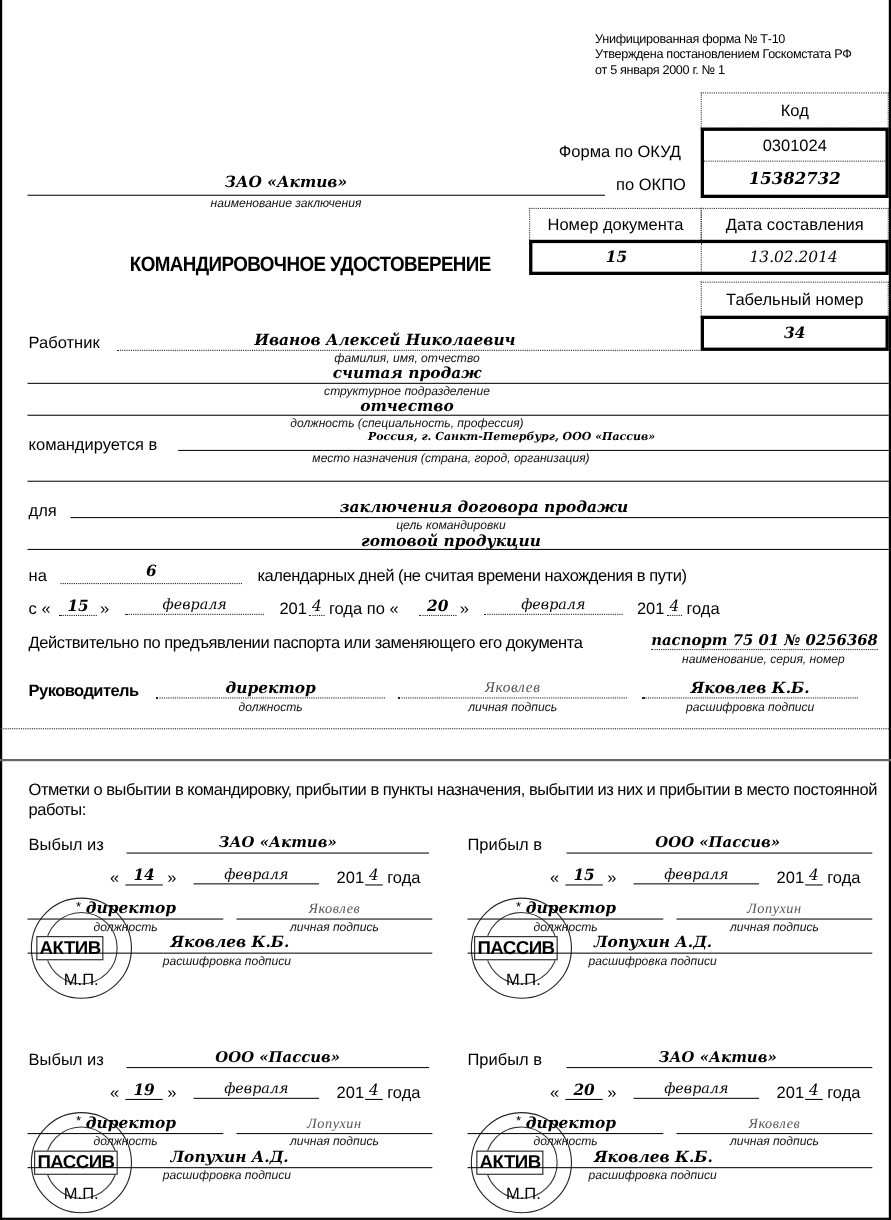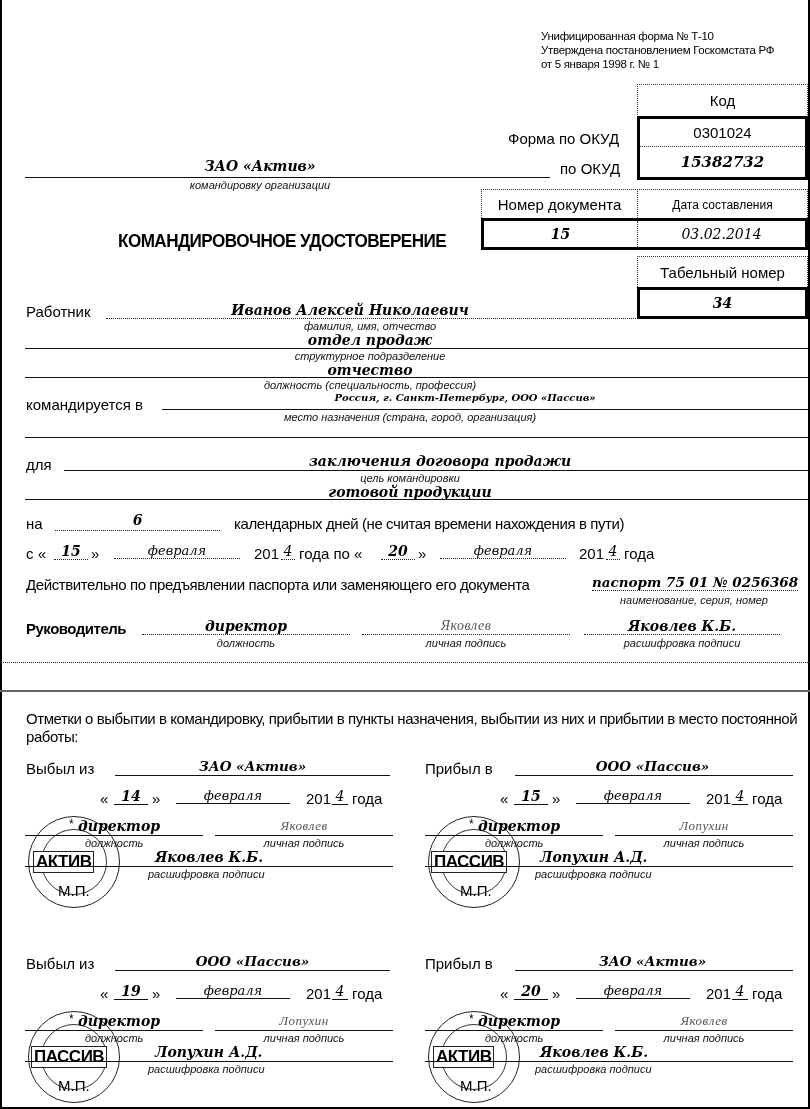--- a/index.html
+++ b/index.html
@@ -28,69 +28,69 @@
 </head>
 <body>
 
 <div class="frame-left"></div>
 <div class="frame-right"></div>
 <div class="frame-bottom"></div>
 
 <div class="abs narrow" style="left:541px; top:29px; font-size:11.5px; line-height:14px;">
   <div>Унифицированная форма № Т-10</div>
   <div>Утверждена постановлением Госкомстата РФ</div>
-  <div>от 5 января 1998 г. № 1</div>
+  <div>от 5 января 2000 г. № 1</div>
 </div>
 
 <div class="cell thin" style="left:637px; top:84px; width:171px; height:33px; font-size:15px;">
   <span>Код</span>
 </div>
 <div class="abs" style="left:637px; top:116px; width:171px; height:64px; border:3px solid #000; box-sizing:border-box;"></div>
 <div class="cell" style="left:640px; top:118px; width:165px; height:29px; font-size:15px; border-bottom:1px dotted #333;">
   <span>0301024</span>
 </div>
 <div class="cell hw" style="left:640px; top:147px; width:165px; height:30px; font-size:15px;">
   <span>15382732</span>
 </div>
 <div class="abs" style="left:508px; top:130px; font-size:15px;">Форма по ОКУД</div>
-<div class="abs" style="left:560px; top:160px; font-size:15px;">по ОКУД</div>
+<div class="abs" style="left:560px; top:160px; font-size:15px;">по ОКПО</div>
 
 <div class="abs hw center" style="left:130px; top:158px; width:260px; font-size:14px;">ЗАО «Актив»</div>
 <div class="line" style="left:25px; top:177px; width:525px; border-top-width:1px;"></div>
-<div class="abs cap center" style="left:130px; top:179px; width:260px;">командировку организации</div>
+<div class="abs cap center" style="left:130px; top:179px; width:260px;">наименование заключения</div>
 
 <div class="cell thin" style="left:481px; top:189px; width:157px; height:31px; font-size:15px;">
   <span>Номер документа</span>
 </div>
-<div class="cell thin" style="left:637px; top:189px; width:171px; height:31px; font-size:12px;">
+<div class="cell thin" style="left:637px; top:189px; width:171px; height:31px; font-size:15px;">
   <span>Дата составления</span>
 </div>
 <div class="abs" style="left:481px; top:218px; width:327px; height:32px; border:3px solid #000; box-sizing:border-box;"></div>
 <div class="abs" style="left:637px; top:221px; width:0; height:26px; border-left:1px dotted #333;"></div>
 <div class="cell hw" style="left:484px; top:221px; width:153px; height:26px; font-size:14px;">
   <span>15</span>
 </div>
 <div class="cell hw" style="left:638px; top:221px; width:167px; height:26px; font-size:14px; font-weight:normal;">
-  <span>03.02.2014</span>
+  <span>13.02.2014</span>
 </div>
 
 <div class="abs" style="left:118px; top:230px; font-size:19px; font-weight:bold; letter-spacing:-0.6px; transform:scaleX(0.9); transform-origin:left;">КОМАНДИРОВОЧНОЕ УДОСТОВЕРЕНИЕ</div>
 
 <div class="cell thin" style="left:637px; top:256px; width:171px; height:33px; font-size:15px;">
   <span>Табельный номер</span>
 </div>
 <div class="cell thick hw" style="left:637px; top:287px; width:171px; height:32px; font-size:14px;">
   <span>34</span>
 </div>
 
 <div class="abs" style="left:26px; top:303px; font-size:15px;">Работник</div>
 <div class="dline" style="left:106px; top:318px; width:532px;"></div>
 <div class="abs hw center" style="left:230px; top:302px; width:440px; font-size:14px; margin-left:-100px;">Иванов Алексей Николаевич</div>
 <div class="abs cap center" style="left:250px; top:320px; width:240px;">фамилия, имя, отчество</div>
-<div class="abs hw center" style="left:250px; top:332px; width:240px; font-size:14px;">отдел продаж</div>
+<div class="abs hw center" style="left:250px; top:332px; width:240px; font-size:14px;">считая продаж</div>
 <div class="line" style="left:25px; top:348px; width:783px;"></div>
 <div class="abs cap center" style="left:250px; top:350px; width:240px;">структурное подразделение</div>
 <div class="abs hw center" style="left:250px; top:362px; width:240px; font-size:14px;">отчество</div>
 <div class="line" style="left:25px; top:377px; width:783px;"></div>
 <div class="abs cap center" style="left:230px; top:379px; width:280px;">должность (специальность, профессия)</div>
 
 <div class="abs" style="left:26px; top:396px; font-size:15px;">командируется в</div>
 <div class="line" style="left:162px; top:409px; width:646px;"></div>
 <div class="abs hw center" style="left:230px; top:392px; width:470px; font-size:10px;">Россия, г. Санкт-Петербург, ООО «Пассив»</div>
 <div class="abs cap center" style="left:230px; top:411px; width:360px;">место назначения (страна, город, организация)</div>

